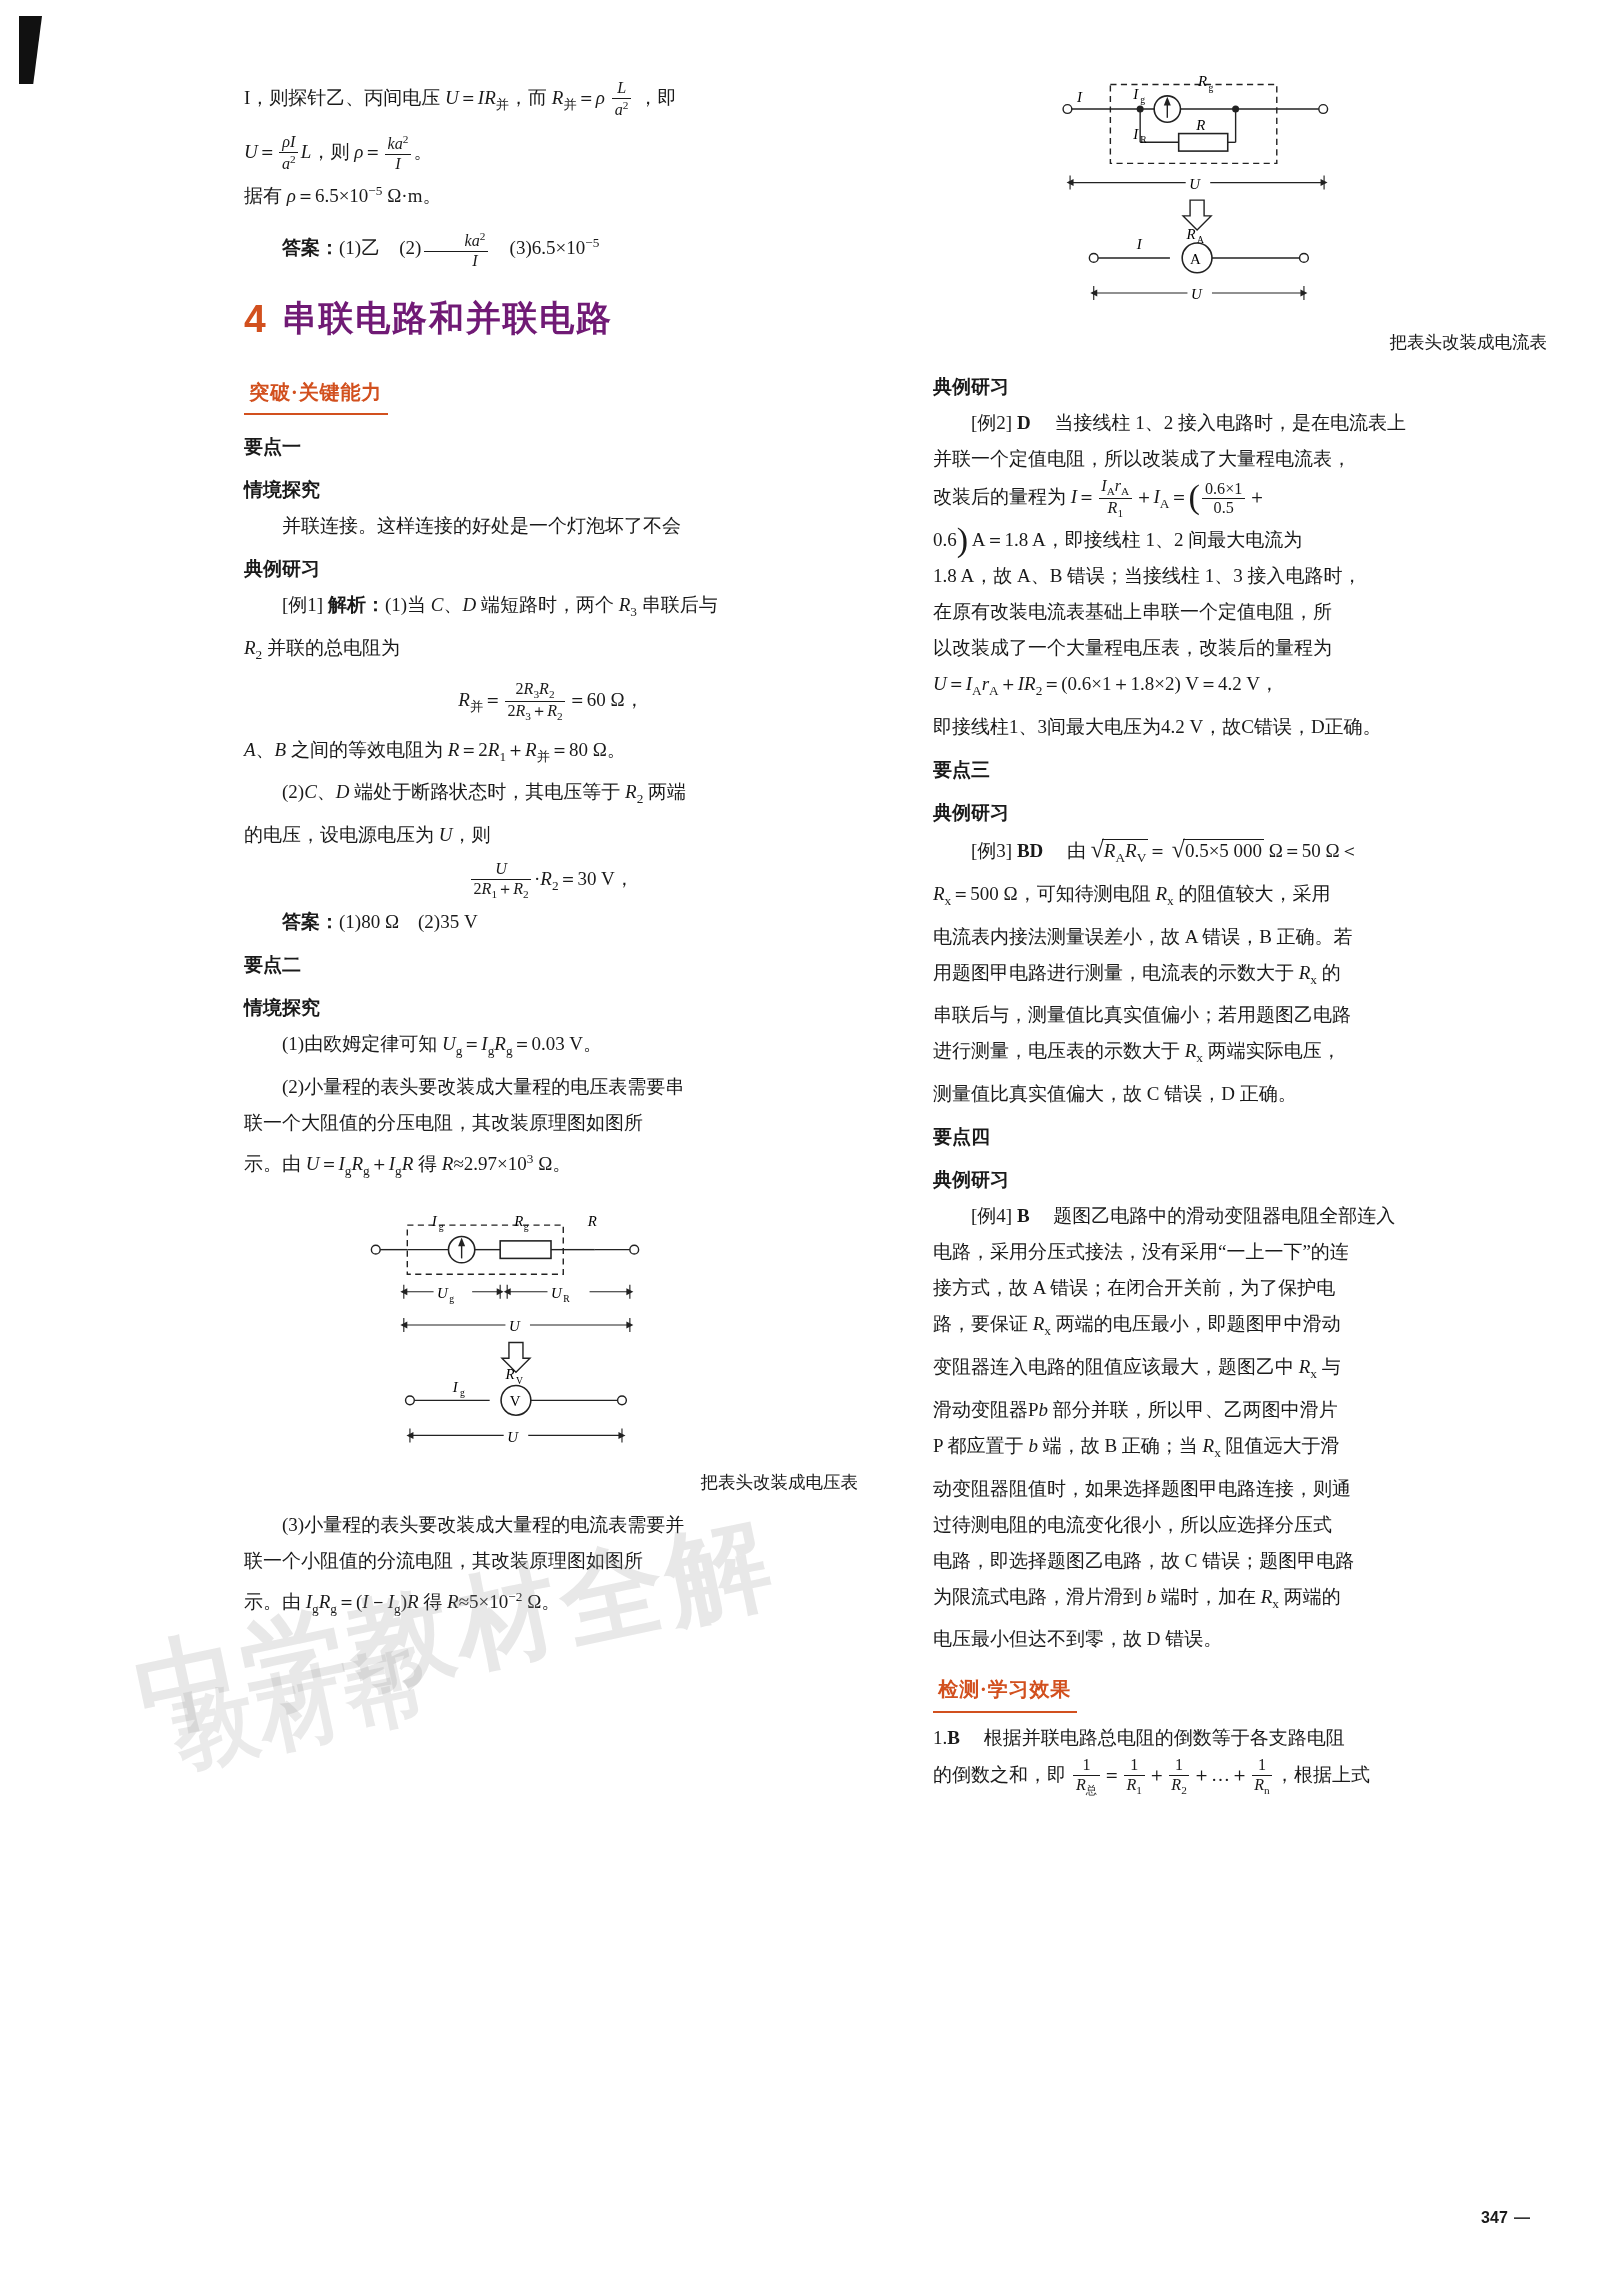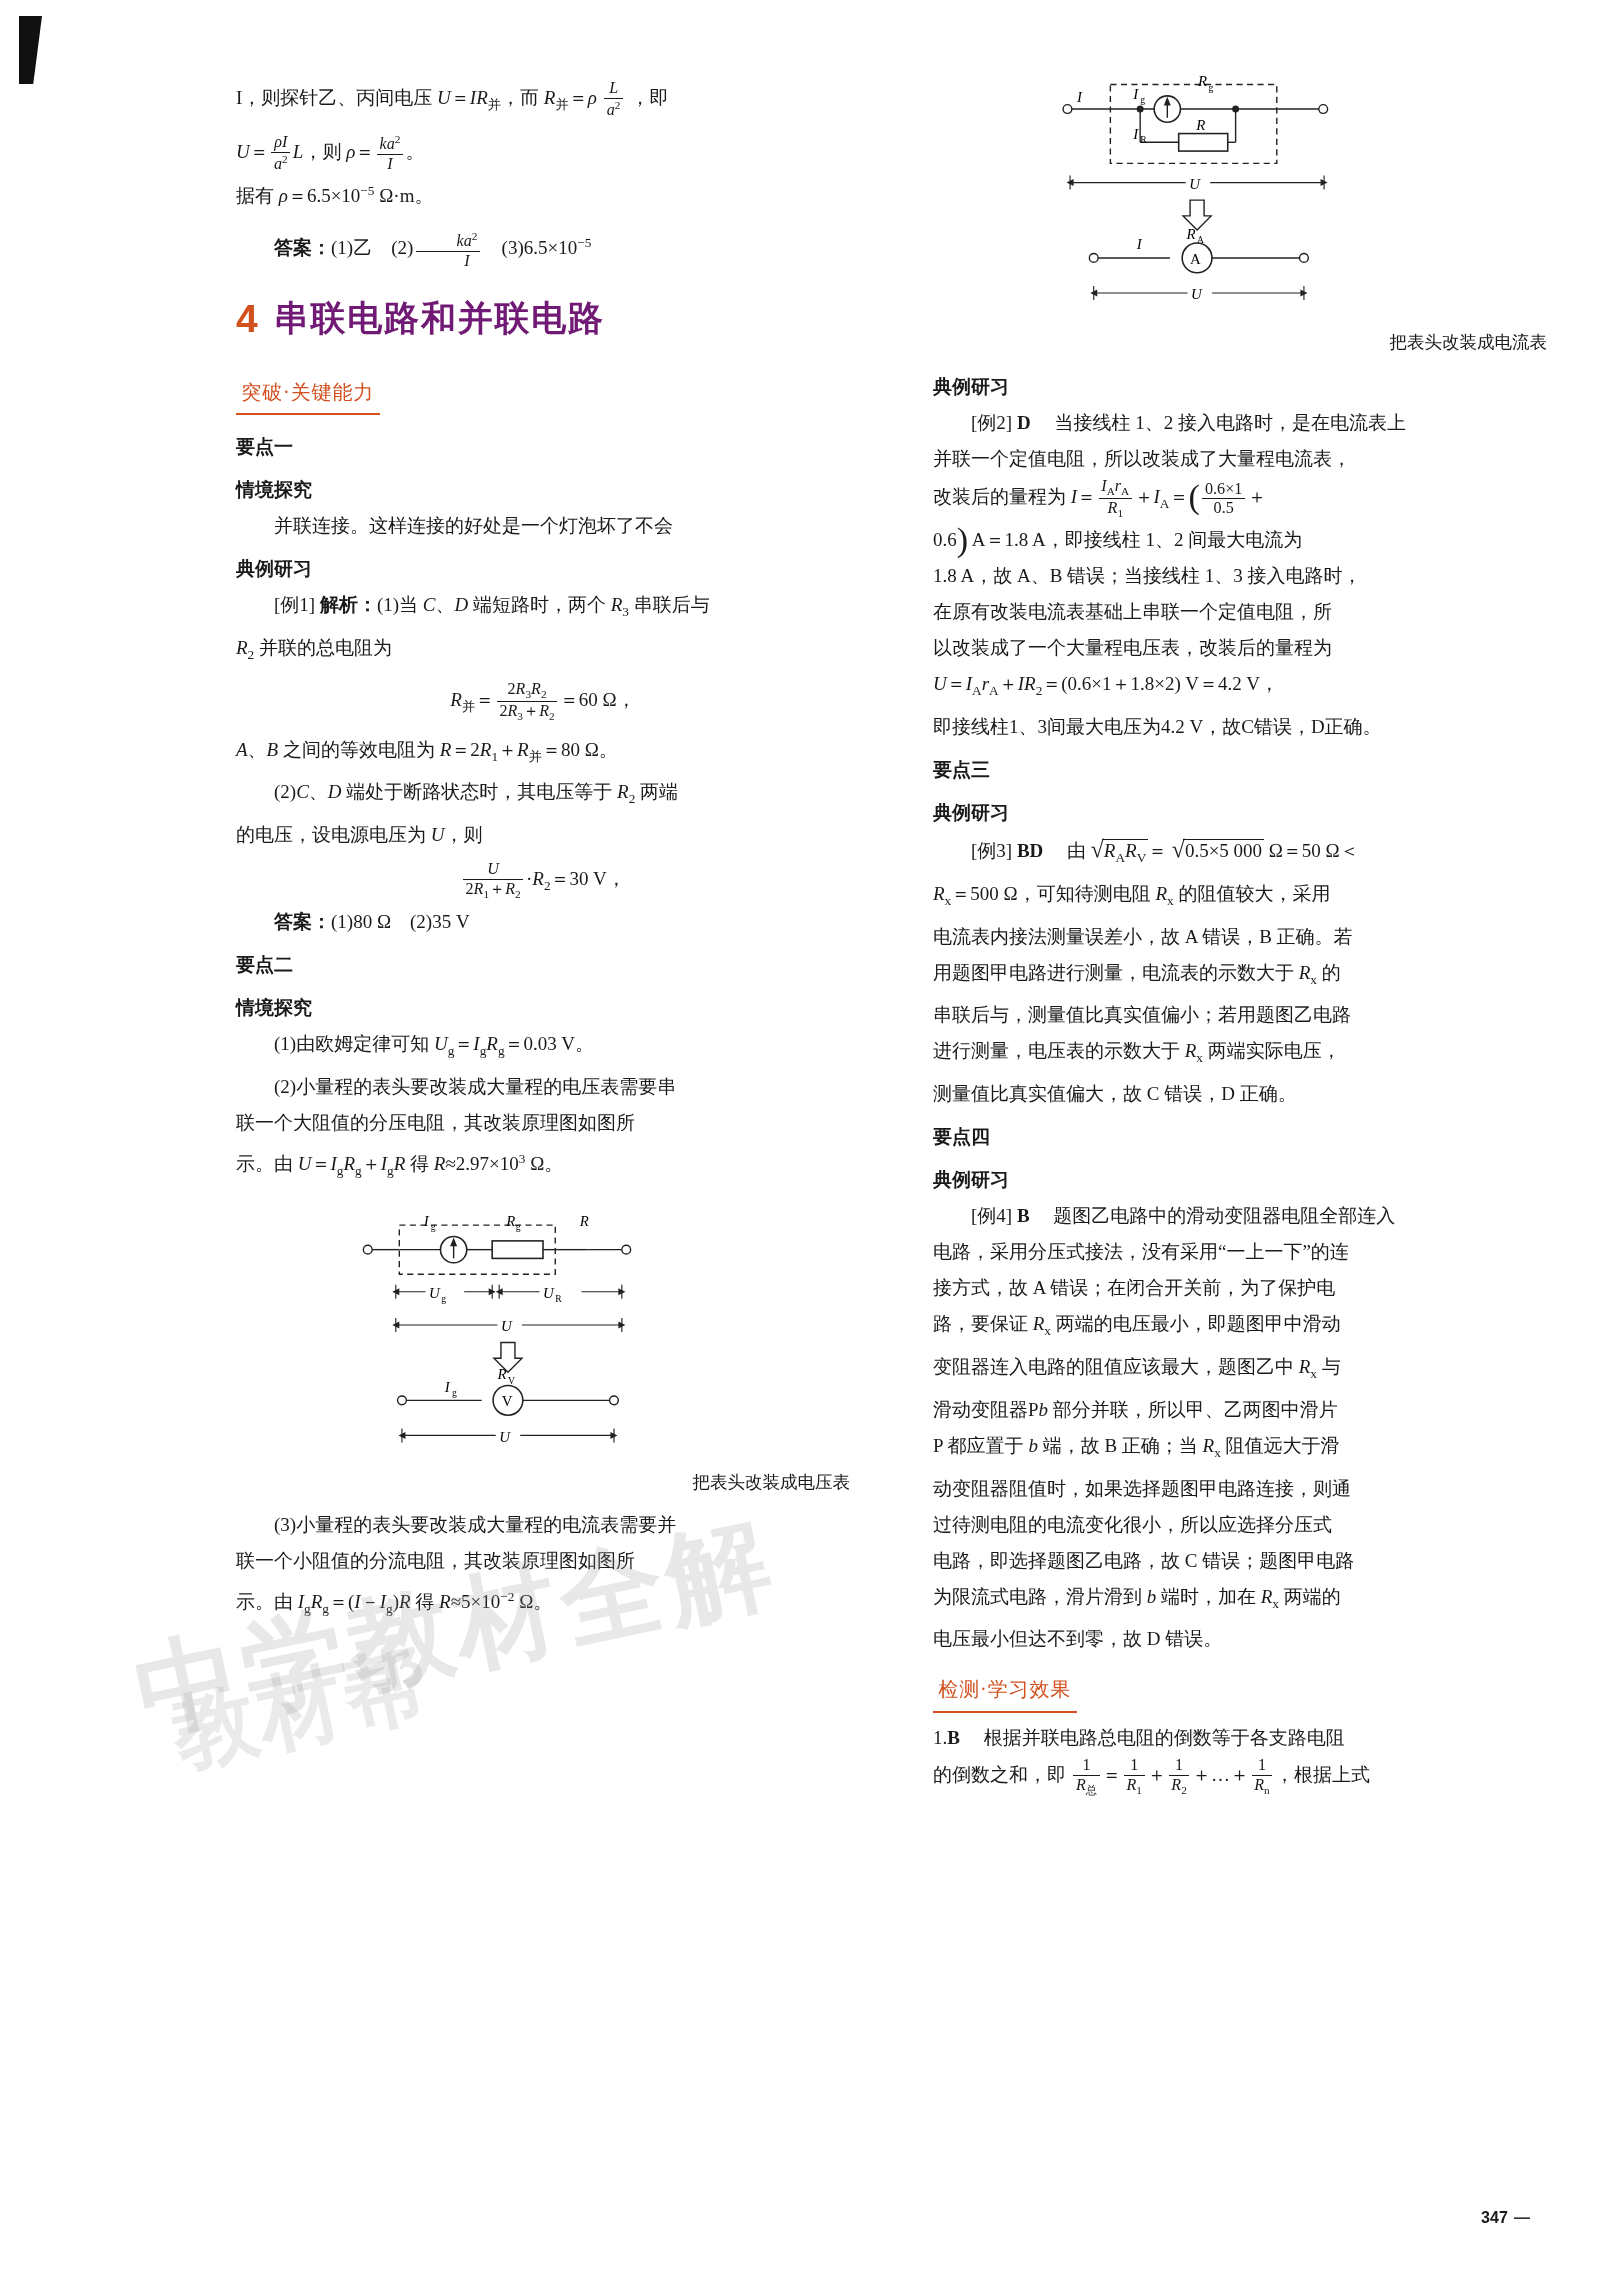--- a/index.html
+++ b/index.html
@@ -21,21 +21,21 @@
     clip-path:polygon(0 0,100% 0,62% 100%,0 100%);
   }
   .col{
     position:absolute;
     top:79px;
     width:614px;
     font-size:19px;
     line-height:36px;
     text-align:justify;
   }
-  .col-left{left:236px;}
+  .col-left{left:244px;}
   .col-right{left:933px;}
 
   p{margin:0;}
   .ind{text-indent:2em;}
   .center{text-align:center;text-indent:0;}
   .bold{font-weight:bold;}
 
   
   .chapter{
     display:flex;align-items:center;gap:16px;
@@ -45,21 +45,21 @@
     font-size:39px;font-weight:bold;color:#d2501e;
     font-family:"Liberation Sans",sans-serif;
   }
   .chapter .ttl{
     font-size:35px;font-weight:bold;color:#701a75;
     letter-spacing:1.8px;
   }
   
   .tag{
     display:inline-block;
-    font-size:20px;font-weight:normal;color:#d2501e;
+    font-size:20px;font-weight:bold;color:#d2501e;
     padding:1.8px 5.3px 3.5px 5.3px;
     border-bottom:2.6px solid #d2501e;
     margin:12.3px 0 7px 0;
     letter-spacing:0.9px;
   }
   .subhead{font-weight:bold;font-size:19px;margin-top:7px;}
   .mathline{font-family:"Liberation Serif",serif;}
   .frac{
     display:inline-block;vertical-align:middle;
     text-align:center;font-size:0.85em;line-height:1.15;

